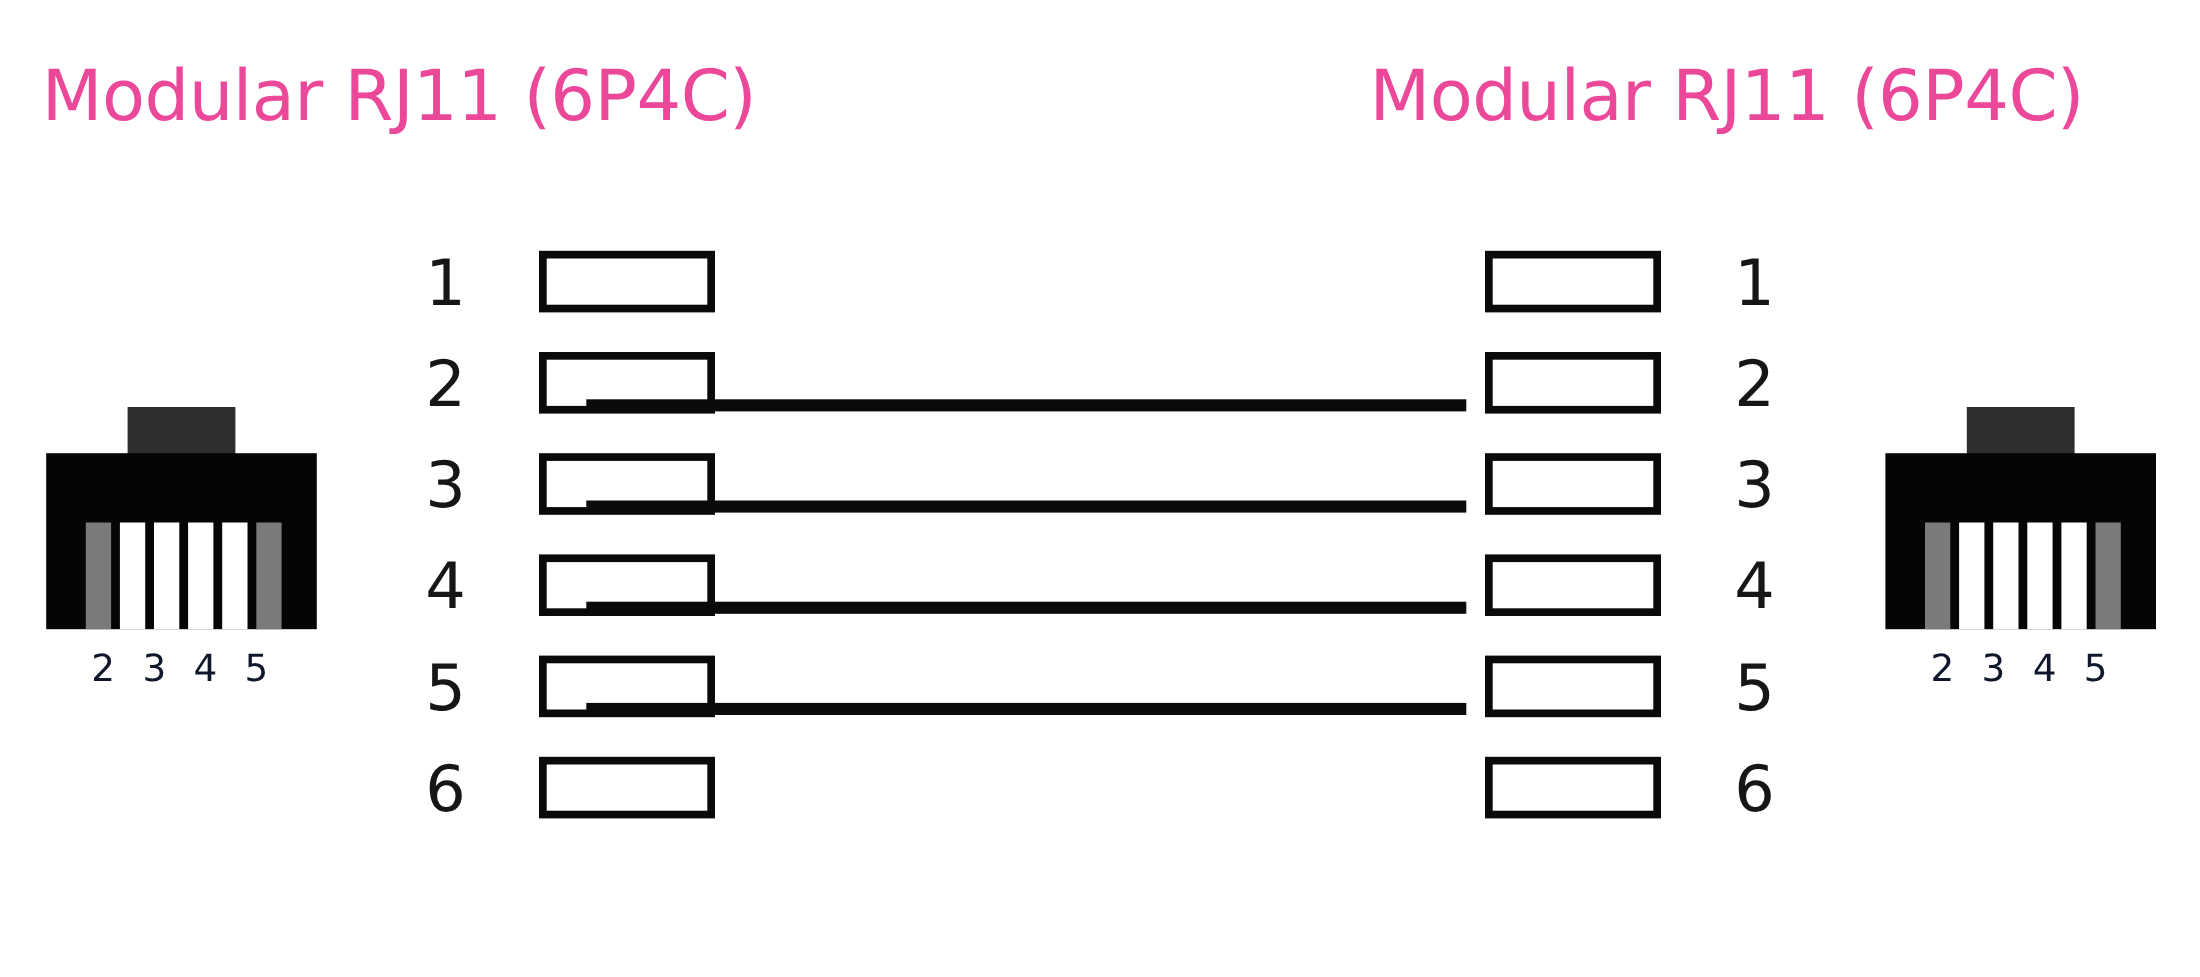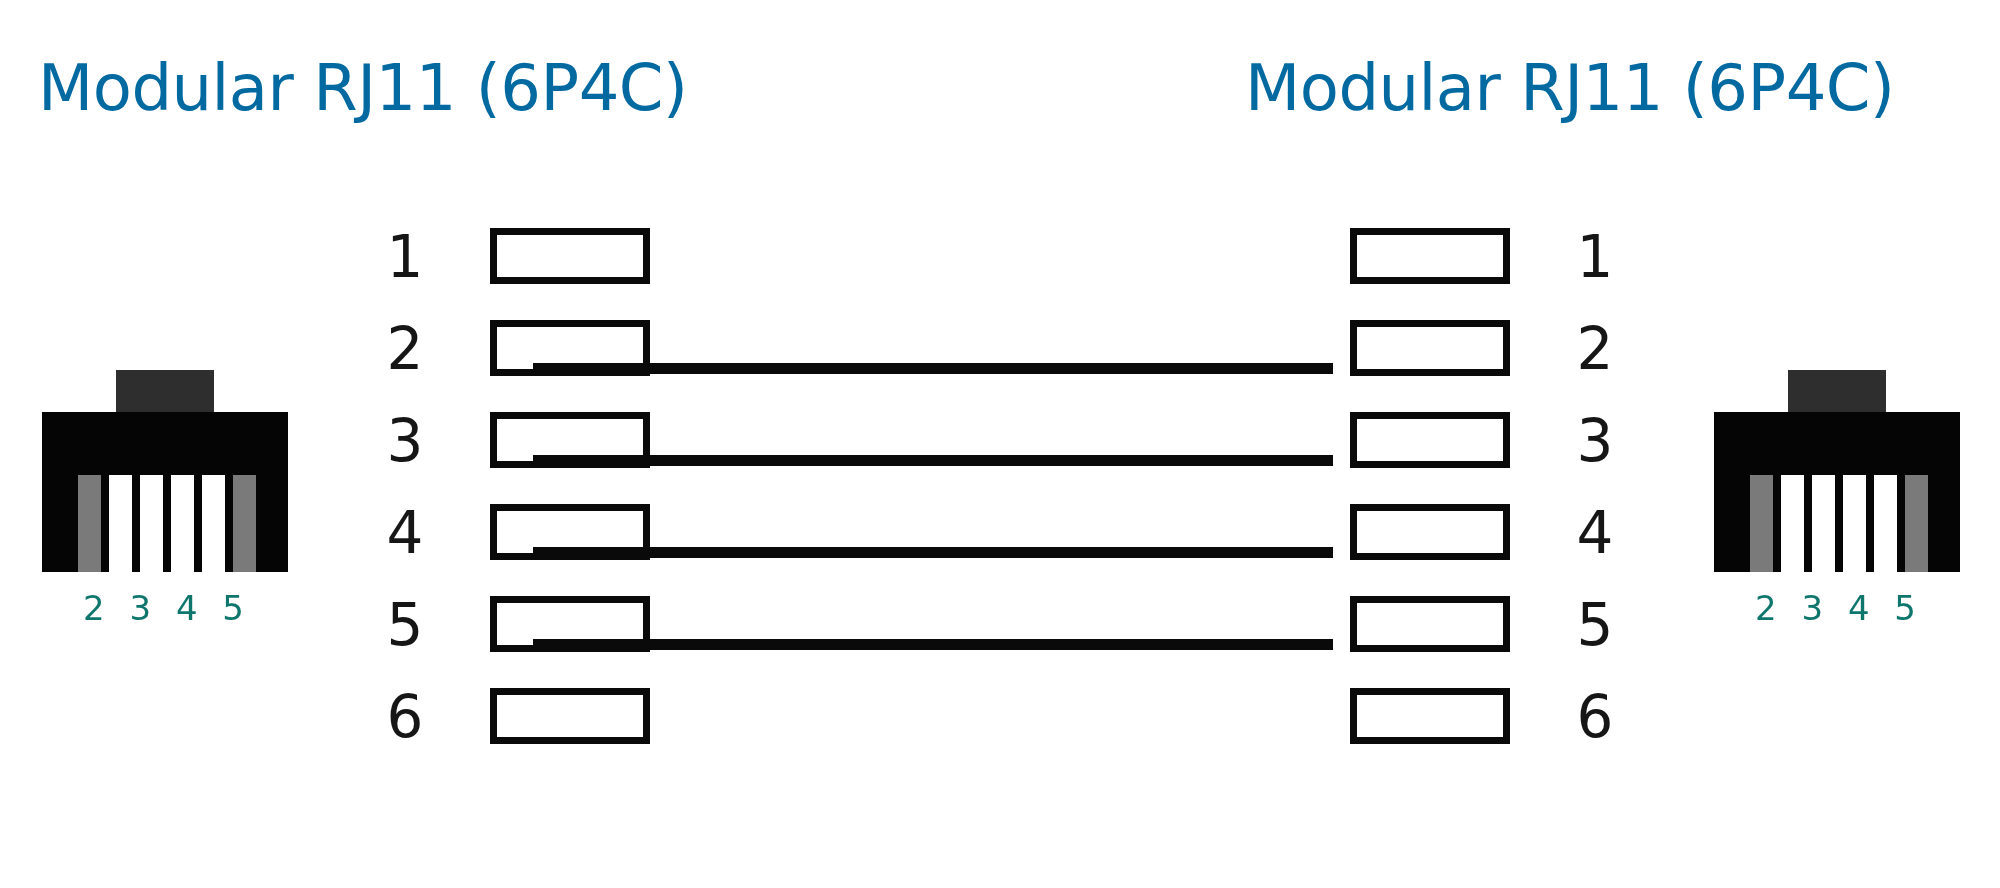--- a/index.html
+++ b/index.html
@@ -20,21 +20,21 @@
   }
 
   
   .title {
     position: absolute;
     top: 56px;
     font-size: 64px;
     font-weight: 400;
     line-height: 1;
     white-space: nowrap;
-    color: #0369a1;
+    color: #ec4899;
     letter-spacing: -0.5px;
   }
   .title-left  { left: 38px; }
   .title-right { left: 1245px; }
 
   
   .connector {
     position: absolute;
     width: 278px;
     height: 300px;
@@ -75,21 +75,21 @@
   .conn-slot.unfilled { background: #7a7a7a; }
 
   .conn-caption {
     position: absolute;
     left: 0;
     top: 218px;
     width: 278px;
     text-align: center;
     font-size: 34px;
     letter-spacing: 7px;
-    color: #0f766e;
+    color: #0f172a;
     white-space: nowrap;
   }
 
   
   .pin-row {
     position: absolute;
     height: 58px;
   }
   .pin-row-left  { left: 370px;  width: 300px; }
   .pin-row-right { left: 1330px; width: 300px; }

